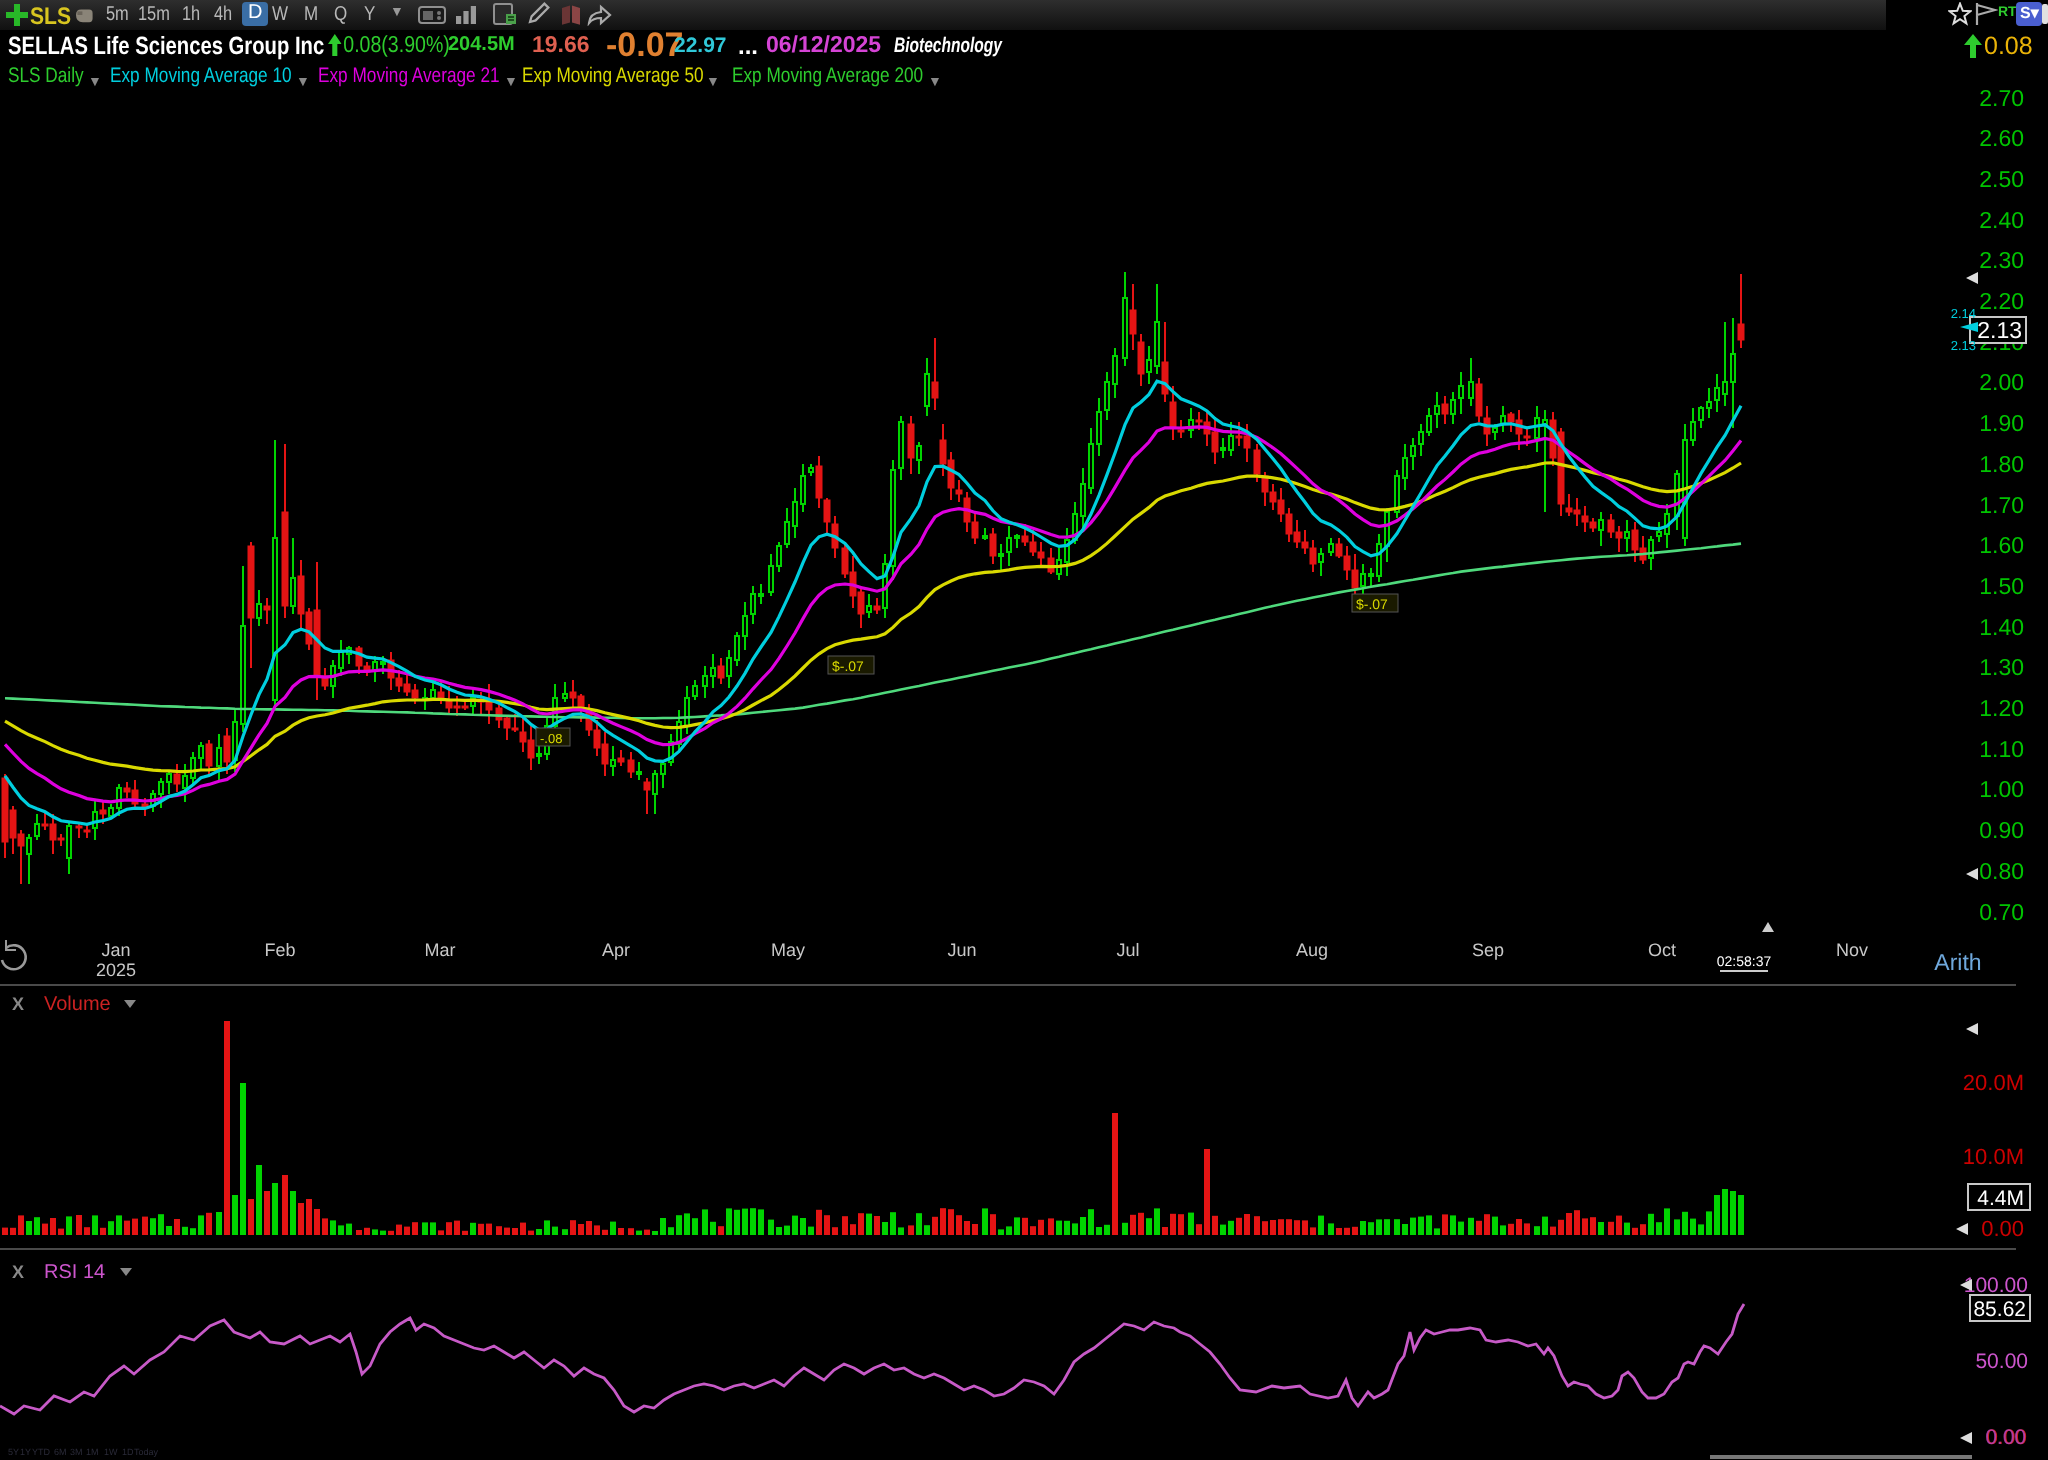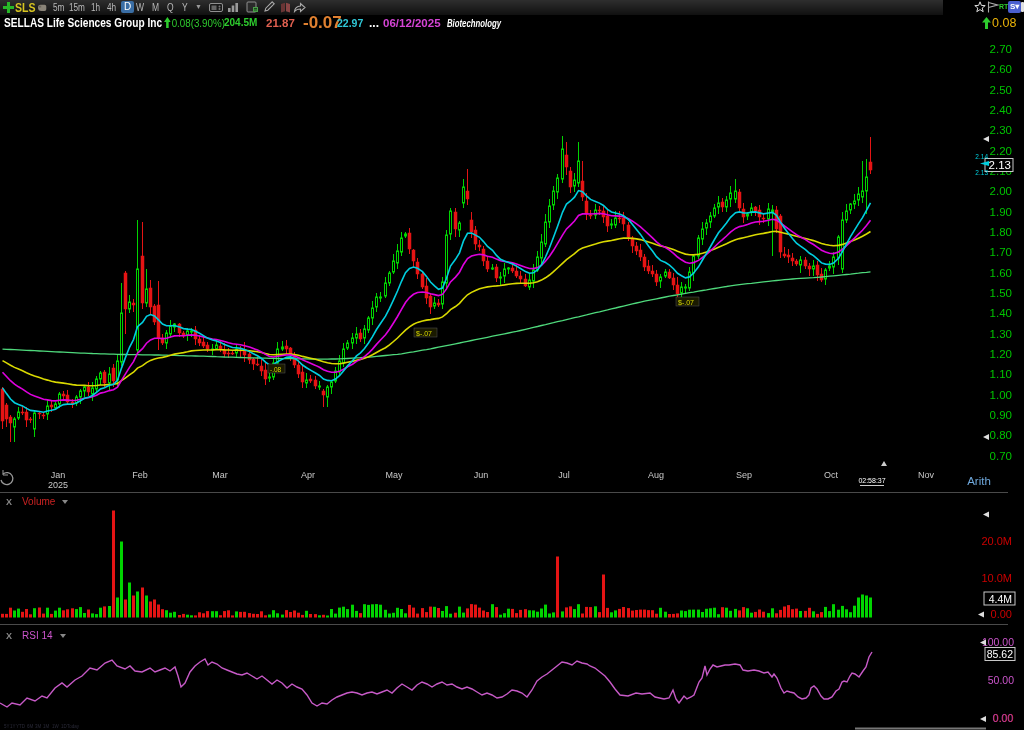--- a/index.html
+++ b/index.html
@@ -811,22 +811,34 @@
  <span class="t" style="left:999px;top:3px;color:#2ECC2E;font-size:7px;font-weight:bold">RT</span>
  <span class="t" style="left:1008px;top:1px;background:#4A5FD0;color:#fff;font-size:8px;font-weight:bold;padding:0 2px;border-radius:2px;height:12px;line-height:12px">S▾</span>
  <span class="t" style="left:1021px;top:2px;width:3px;height:10px;background:#e0e0e0;border-radius:1px"></span>
 </div>
 <div id="row2">
  <span class="a" style="left:4px;color:#fff;font-weight:bold;font-size:12.5px;transform:scaleX(0.81)">SELLAS Life Sciences Group Inc</span>
  <span class="a" style="left:164px;color:#2ECC2E;font-size:11.5px;transform:scaleX(0.85)"><svg width="8" height="11" viewBox="0 0 8 11" style="margin-right:1px">
           <path d="M4 0 L8 5 L5.5 5 L5.5 11 L2.5 11 L2.5 5 L0 5 Z" fill="#2ECC2E"></path>
         </svg>0.08(3.90%)</span>
  <span class="a" style="left:224px;color:#2ECC2E;font-size:10px;font-weight:bold">204.5M</span>
- <span class="a" style="left:266px;color:#E06050;font-weight:bold;font-size:11.5px">21.87</span>
+ <span class="a" style="left:266px;color:#E06050;font-weight:bold;font-size:11.5px">19.66</span>
  <span class="a" style="left:303px;color:#E08030;font-weight:bold;font-size:17px">-0.07</span>
  <span class="a" style="left:337px;color:#30C8D8;font-size:10.5px;font-weight:bold">22.97</span>
  <span class="a" style="left:369px;color:#fff;font-weight:bold">...</span>
  <span class="a" style="left:383px;color:#D544D5;font-weight:bold;font-size:11.5px">06/12/2025</span>
  <span class="a" style="left:447px;color:#fff;font-style:italic;font-weight:bold;font-size:10.5px;transform:scaleX(0.74)">Biotechnology</span>
  <span class="a" style="left:982px;color:#eab308;font-size:12.5px"><svg width="9" height="12" viewBox="0 0 9 12" style="margin-right:1px">
           <path d="M4.5 0 L9 5.5 L6 5.5 L6 12 L3 12 L3 5.5 L0 5.5 Z" fill="#2ECC2E"></path>
         </svg>0.08</span>
 </div>
+<div id="row3">
+ <span class="a" style="left:4px;color:#2ECC2E;transform:scaleX(0.82)">SLS Daily</span>
+      <span class="a" style="left:44px;color:#888;font-size:7px;top:4px">▼</span>
+ <span class="a" style="left:55px;color:#00CEDE;transform:scaleX(0.82)">Exp Moving Average 10</span>
+      <span class="a" style="left:148px;color:#888;font-size:7px;top:4px">▼</span>
+ <span class="a" style="left:159px;color:#DE00DE;transform:scaleX(0.82)">Exp Moving Average 21</span>
+      <span class="a" style="left:252px;color:#888;font-size:7px;top:4px">▼</span>
+ <span class="a" style="left:261px;color:#D9D900;transform:scaleX(0.82)">Exp Moving Average 50</span>
+      <span class="a" style="left:353px;color:#888;font-size:7px;top:4px">▼</span>
+ <span class="a" style="left:366px;color:#2ECC2E;transform:scaleX(0.82)">Exp Moving Average 200</span>
+      <span class="a" style="left:464px;color:#888;font-size:7px;top:4px">▼</span>
+</div>
 </div>
 </body></html>

